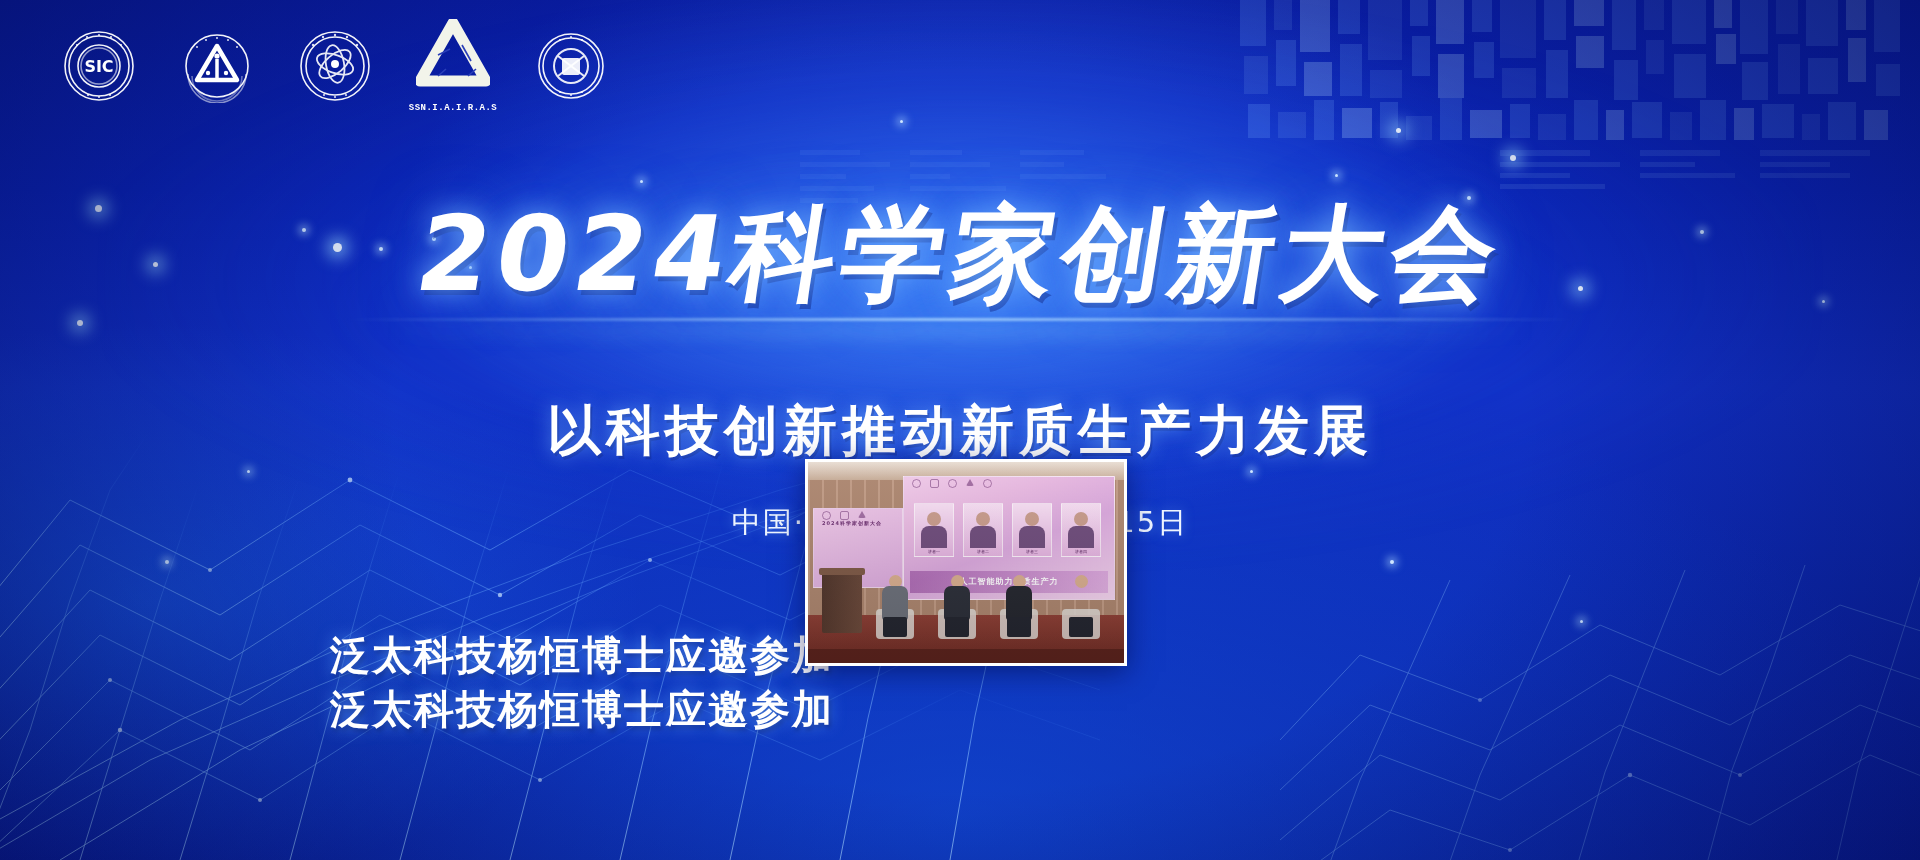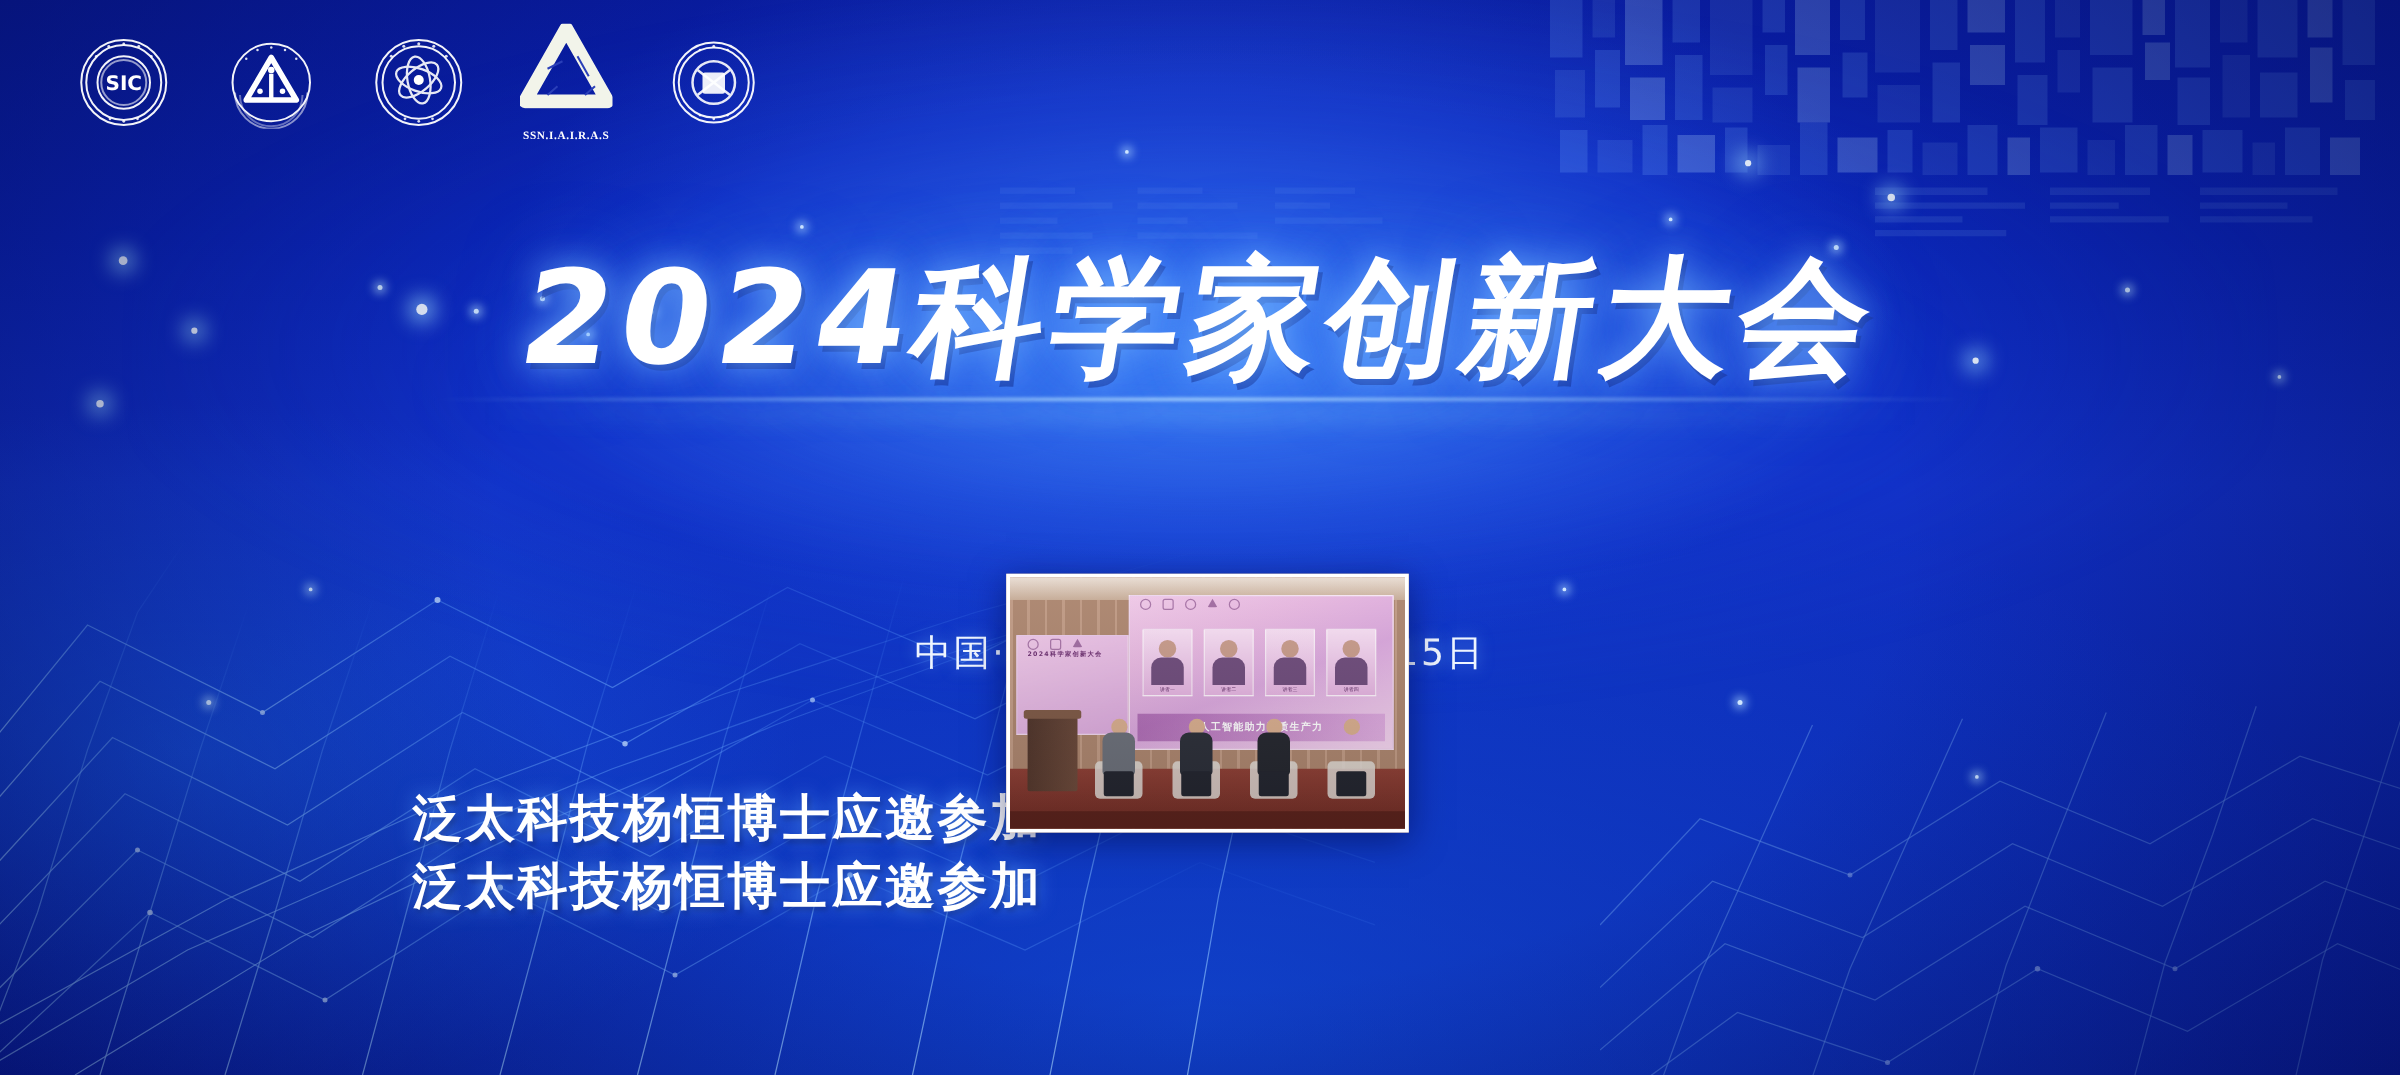--- a/index.html
+++ b/index.html
@@ -425,21 +425,21 @@
     <div class="logo" style="height:96px;">
       <svg width="74" height="68" viewBox="0 0 74 68" aria-hidden="true">
         <path d="M37 4 L70 62 L4 62 Z" fill="none" stroke="#f2f4ea" stroke-width="11" stroke-linejoin="round"></path>
         <g stroke="#2a3fb8" stroke-width="1.6">
           <path d="M22 36 L34 30"></path>
           <path d="M46 26 L55 42"></path>
           <path d="M22 57 L30 50"></path>
           <path d="M52 57 L60 50"></path>
         </g>
       </svg>
-      <div style="font-size:9px;font-weight:bold;color:#fff;letter-spacing:.5px;margin-top:16px;font-family:Liberation Serif, serif;">SSN.I.A.I.R.A.S</div>
+      <div style="font-size:9px;font-weight:bold;color:#fff;letter-spacing:.5px;margin-top:16px;font-family:Liberation Mono, monospace;">SSN.I.A.I.R.A.S</div>
     </div>
 
     <div class="logo">
       <svg width="74" height="74" viewBox="0 0 74 74" aria-hidden="true">
         <g fill="none" stroke="#ffffff" stroke-width="1.6" opacity=".95">
           <circle cx="37" cy="37" r="32"></circle>
           <circle cx="37" cy="37" r="28"></circle>
         </g>
         <g fill="none" stroke="#ffffff" stroke-width="2" opacity=".9">
           <circle cx="37" cy="37" r="17"></circle>
@@ -454,20 +454,21 @@
           <circle cx="37" cy="66" r="1.1"></circle>
             <circle cx="26" cy="63" r="1.1"></circle>
             <circle cx="48" cy="63" r="1.1"></circle>
         </g>
       </svg>
     </div>
 
   </div>
 
   <div class="title">2024科学家创新大会</div>
+  <div class="subtitle">以科技创新推动新质生产力发展</div>
   <div class="dateline">中国·雄安  2024年12月13-15日</div>
 
   <div class="headline">
     <div>泛太科技杨恒博士应邀参加</div>
     <div>泛太科技杨恒博士应邀参加</div>
   </div>
 
   <div class="photo">
     <div class="ph-wall"></div>
     <div class="ph-walltex"></div>

